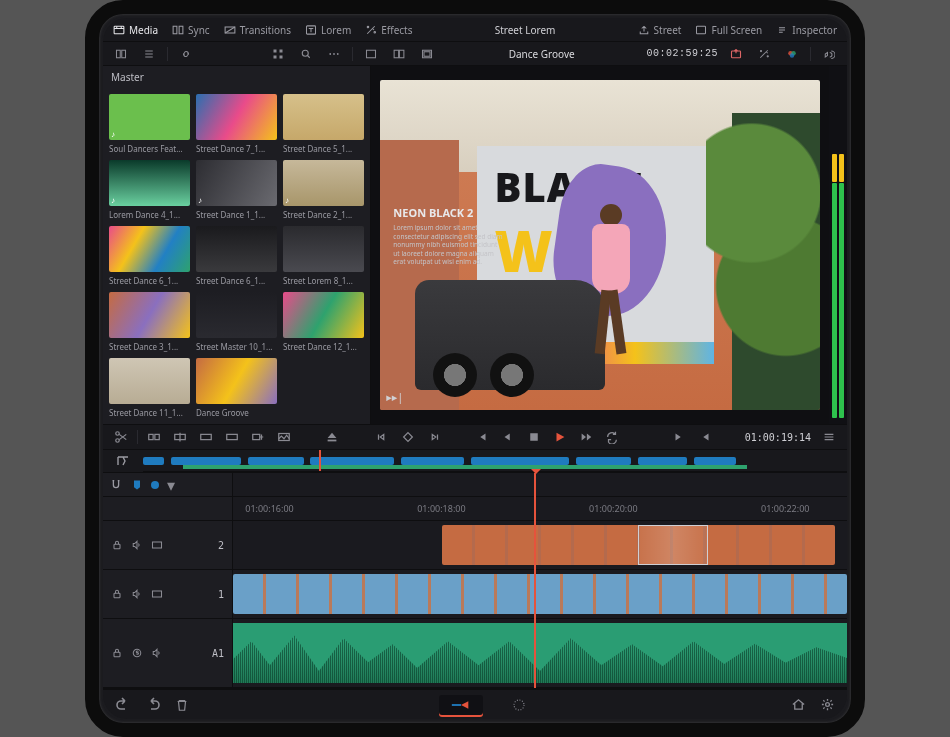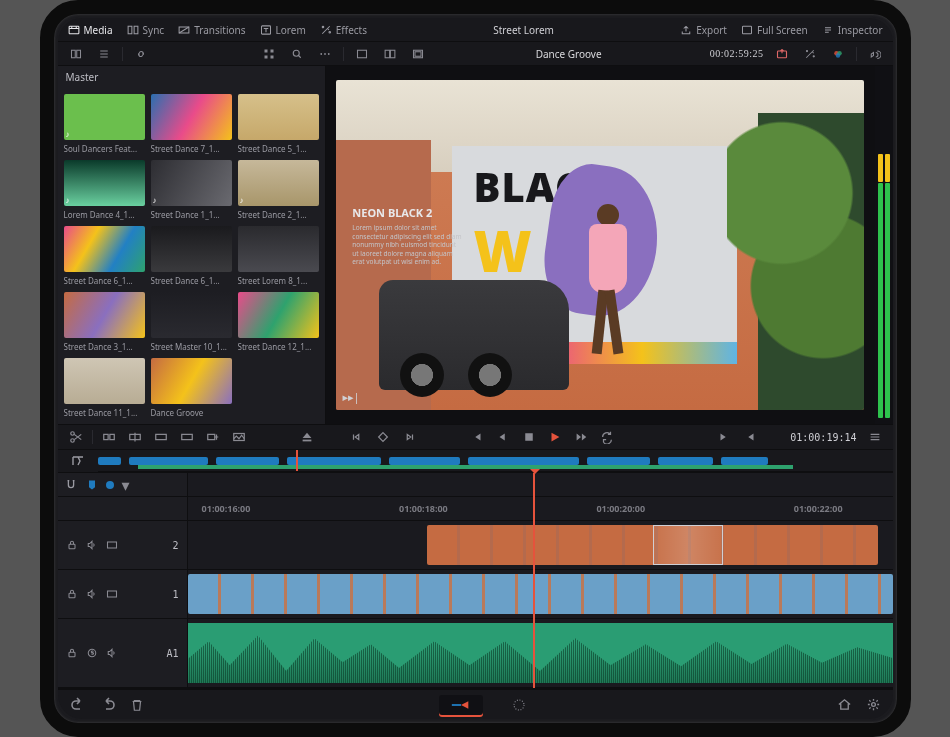--- a/index.html
+++ b/index.html
@@ -1,38 +1,38 @@
 <!DOCTYPE html>
 <html><head>
 <meta charset="utf-8">
 <style>
   * { margin: 0; padding: 0; box-sizing: border-box; font-family: -apple-system, system-ui, sans-serif; -webkit-font-smoothing: antialiased; }
   html, body { background: #555; }
   .tablet {
-    width: 871px; height: 737px; margin: 0 auto; position: relative;
+    width: 780px; height: 737px; margin: 0 auto; position: relative;
     border-radius: 38px; background: #1b1b1f; border: 14px solid #0c0c0c;
     box-shadow: inset 0 0 3px #444;
     overflow: hidden;
   }
   .screen { position: absolute; inset: 4px; background: #18181c; border-radius: 24px; overflow: hidden; display: flex; flex-direction: column; }
 
   
   .menubar { height: 24px; display: flex; align-items: center; padding: 0 10px; color: #9a9aa2; font-size: 10px; gap: 14px; border-bottom: 1px solid #0e0e10; }
   .menubar .tab { display: flex; align-items: center; gap: 4px; cursor: pointer; }
   .menubar .tab.active { color: #e6e6ea; }
   .menubar .spacer { flex: 1; }
   .menubar .title { color: #cfcfd4; }
   .ico { width: 12px; height: 12px; display: inline-block; }
 
   
   .toolbar { height: 24px; display: flex; align-items: center; padding: 0 8px; gap: 8px; color: #8a8a92; font-size: 10px; border-bottom: 1px solid #0e0e10; }
   .toolbar .sep { width: 1px; height: 14px; background: #2a2a30; }
   .toolbar .btn { width: 20px; height: 18px; border-radius: 2px; display: flex; align-items: center; justify-content: center; cursor: pointer; }
   .toolbar .name { color: #d8d8dc; }
-  .toolbar .time { font-family: Liberation Serif, serif; letter-spacing: .5px; color: #cfcfd4; }
+  .toolbar .time { font-family: Liberation Mono, monospace; letter-spacing: .5px; color: #cfcfd4; }
 
   
   .main { flex: 1; display: flex; min-height: 0; }
   .mediapanel { width: 268px; background: #1d1d22; display: flex; flex-direction: column; border-right: 1px solid #0e0e10; }
   .mediapanel .heading { font-size: 10px; color: #bdbdc4; padding: 4px 8px; }
   .mediagrid { flex: 1; overflow: auto; padding: 6px; display: grid; grid-template-columns: repeat(3, 1fr); gap: 6px; }
   .clip { display: flex; flex-direction: column; gap: 3px; cursor: pointer; }
   .thumb { width: 100%; aspect-ratio: 16/9; border-radius: 2px; position: relative; }
   .thumb .music { position: absolute; left: 2px; bottom: 2px; width: 10px; height: 10px; color: #fff; font-size: 8px; }
   .cliplabel { font-size: 8px; color: #9a9aa2; white-space: nowrap; overflow: hidden; text-overflow: ellipsis; }
@@ -81,21 +81,21 @@
   .tl-left svg{ color:#9a9aa2; }
 
   
   .timeline { flex: 0 0 216px; display:flex; background:#1a1a1f; border-bottom:1px solid #0e0e10; position:relative; }
   .trackheads { width: 130px; background:#1d1d22; display:flex; flex-direction:column; border-right:1px solid #0e0e10; }
   .toolcol { height:24px; display:flex; align-items:center; gap:8px; padding:0 6px; border-bottom:1px solid #0e0e10; }
   .toolcol .dot { width:8px; height:8px; border-radius:50%; }
   .ruler { height:24px; border-bottom:1px solid #0e0e10; }
   .trackhead { flex:1; display:flex; align-items:center; gap:8px; padding:0 8px; border-bottom:1px solid #0e0e10; color:#8a8a92; font-size:10px; }
   .trackhead .num { margin-left:auto; font-family:ui-monospace,monospace; color:#bdbdc4; }
-  .tracks { flex:1; position:relative; display:flex; flex-direction:column;font-weight:bold; }
+  .tracks { flex:1; position:relative; display:flex; flex-direction:column; }
   .tracks .ruler { display:flex; align-items:center; color:#7a7a82; font-size:9px; font-family:ui-monospace,monospace; position:relative; }
   .tracks .ruler span { position:absolute; top:5px; }
   .track { flex:1; border-bottom:1px solid #0e0e10; position:relative; }
   .track.v2 .clipblock { top:4px; bottom:4px; }
   .clipblock { position:absolute; top:4px; bottom:4px; border-radius:2px; overflow:hidden; }
   .filmstrip { position:absolute; inset:0; background:repeating-linear-gradient(90deg,#c56b42 0 30px,#b46a4d 30px 33px); }
   .filmstrip.alt { background:repeating-linear-gradient(90deg,#6aa0c8 0 30px,#b97a5a 30px 33px); }
   .audioclip { position:absolute; top:4px; bottom:4px; background:#2a9d73; }
   .waveform { position:absolute; inset:0; background:
      repeating-linear-gradient(90deg, transparent 0 1px, rgba(10,60,40,.6) 1px 2px),
@@ -156,21 +156,21 @@
           </svg>
       <span>Effects</span>
     </div>
     <div class="spacer"></div>
     <div class="title">Street Lorem</div>
     <div class="spacer"></div>
     <div class="tab">
       <svg class="ico" viewBox="0 0 16 16" fill="none" stroke="currentColor" stroke-width="1.4">
             <path d="M3 10v3h10v-3M8 3v7m0-7-3 3m3-3 3 3"></path>
           </svg>
-      <span>Export</span>
+      <span>Street</span>
     </div>
     <div class="tab">
       <svg class="ico" viewBox="0 0 16 16" fill="none" stroke="currentColor" stroke-width="1.4">
             <rect x="2" y="3" width="12" height="10" rx="1"></rect>
           </svg>
       <span>Full Screen</span>
     </div>
     <div class="tab">
       <svg class="ico" viewBox="0 0 16 16" fill="none" stroke="currentColor" stroke-width="1.4">
             <path d="M4 5h8M4 8h8M4 11h5"></path>

